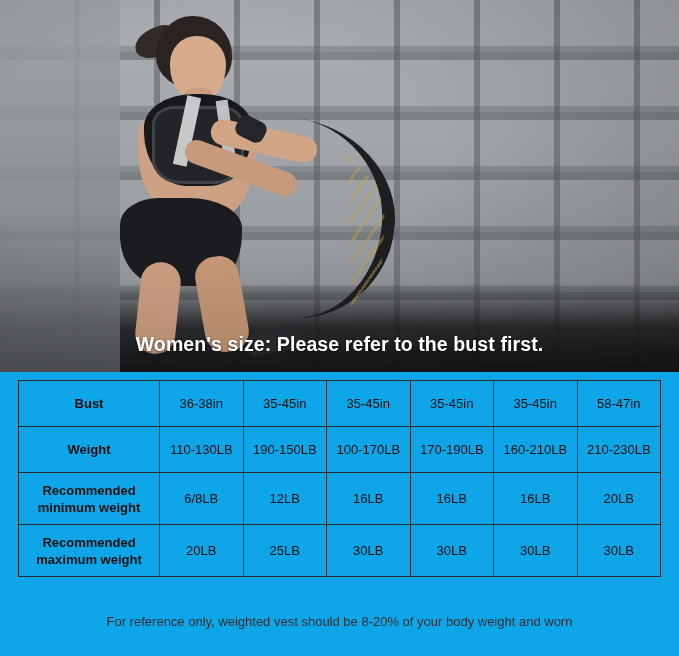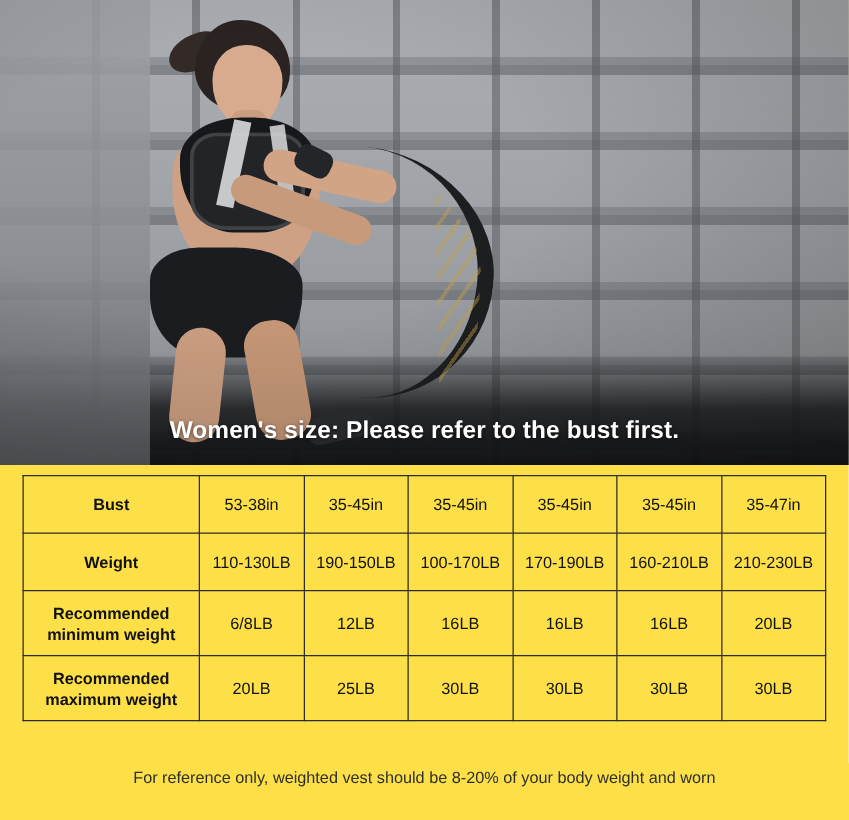--- a/index.html
+++ b/index.html
@@ -11,21 +11,21 @@
     width: 679px;
     height: 656px;
     font-family: "Liberation Sans", sans-serif;
     color: #111111;
     overflow: hidden;
   }
   .page {
     position: relative;
     width: 679px;
     height: 656px;
-    background: #fde047;
+    background: #0ea5e9;
   }
 
   
   .hero {
     position: relative;
     width: 679px;
     height: 372px;
     overflow: hidden;
     background: #6e7174;
   }
@@ -314,26 +314,26 @@
     <div class="hero-caption">
       <div>Women's size: Please refer to the bust first.</div>
     </div>
   </div>
 
   <div class="table-wrap">
     <table class="size-table">
       <tbody>
         <tr class="row-h">
           <td class="label-cell">Bust</td>
-          <td class="val-cell">53-38in</td>
+          <td class="val-cell">36-38in</td>
           <td class="val-cell">35-45in</td>
           <td class="val-cell">35-45in</td>
           <td class="val-cell">35-45in</td>
           <td class="val-cell">35-45in</td>
-          <td class="val-cell">35-47in</td>
+          <td class="val-cell">58-47in</td>
         </tr>
         <tr class="row-h">
           <td class="label-cell">Weight</td>
           <td class="val-cell">110-130LB</td>
           <td class="val-cell">190-150LB</td>
           <td class="val-cell">100-170LB</td>
           <td class="val-cell">170-190LB</td>
           <td class="val-cell">160-210LB</td>
           <td class="val-cell">210-230LB</td>
         </tr>

